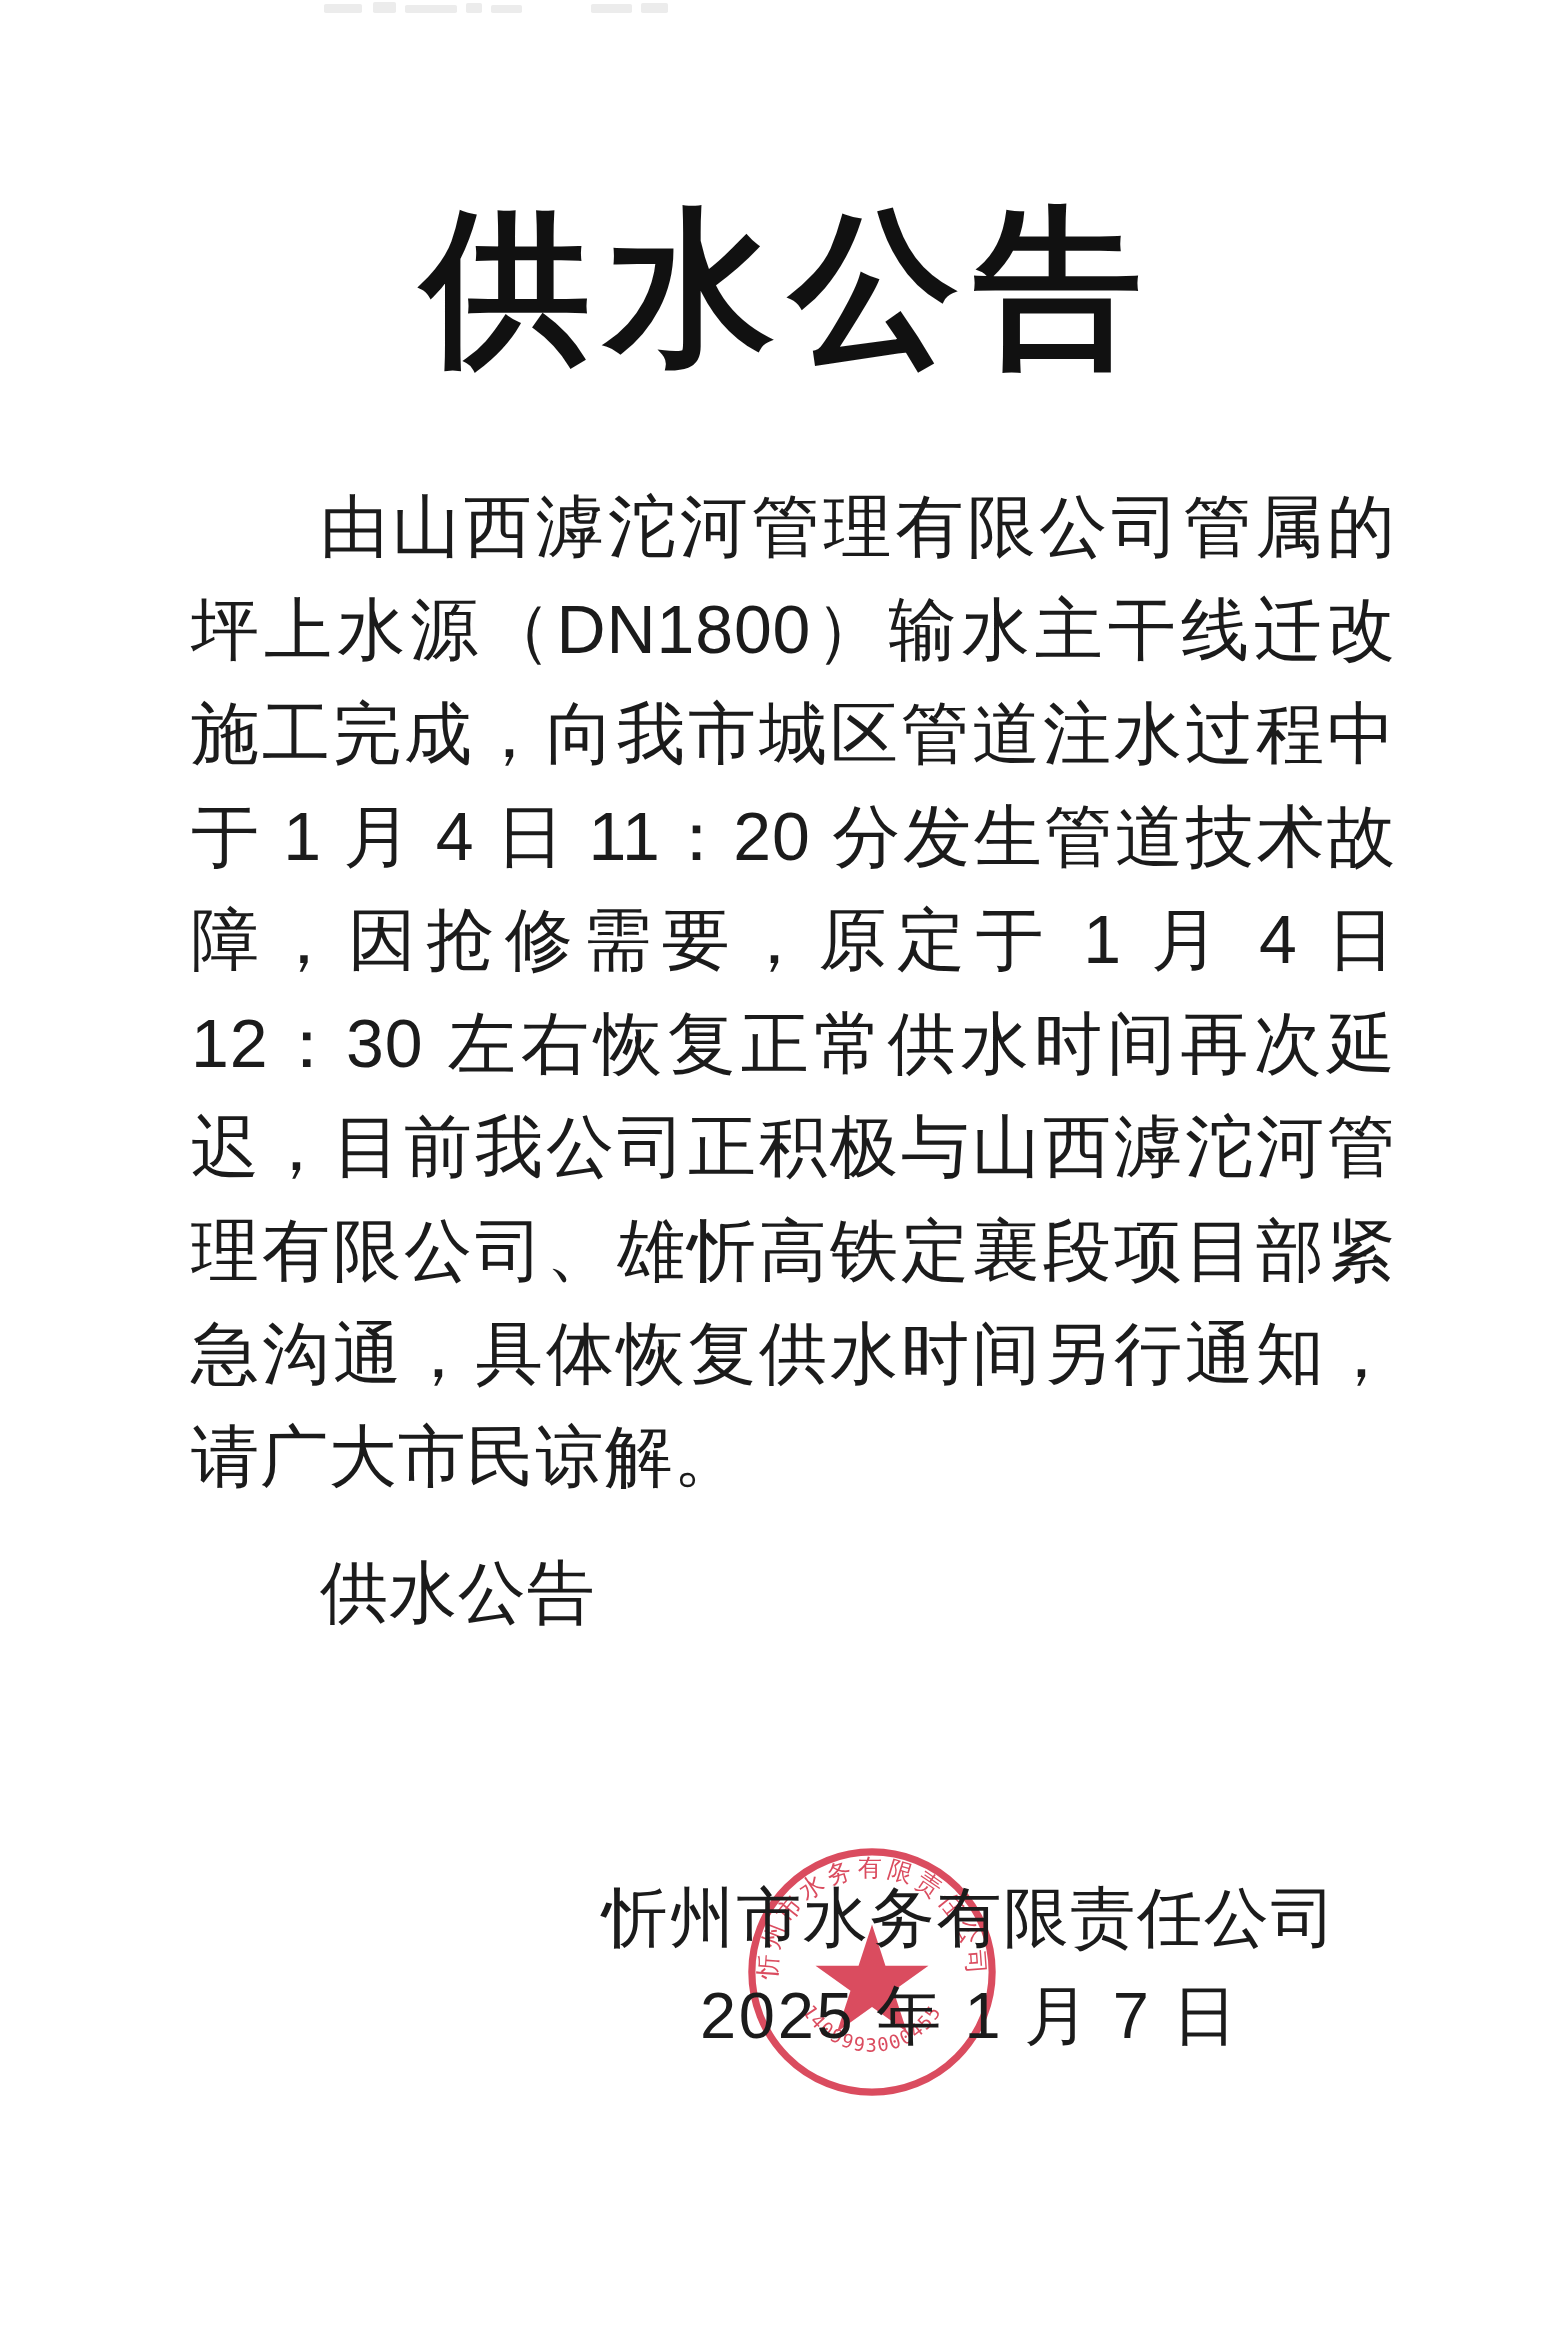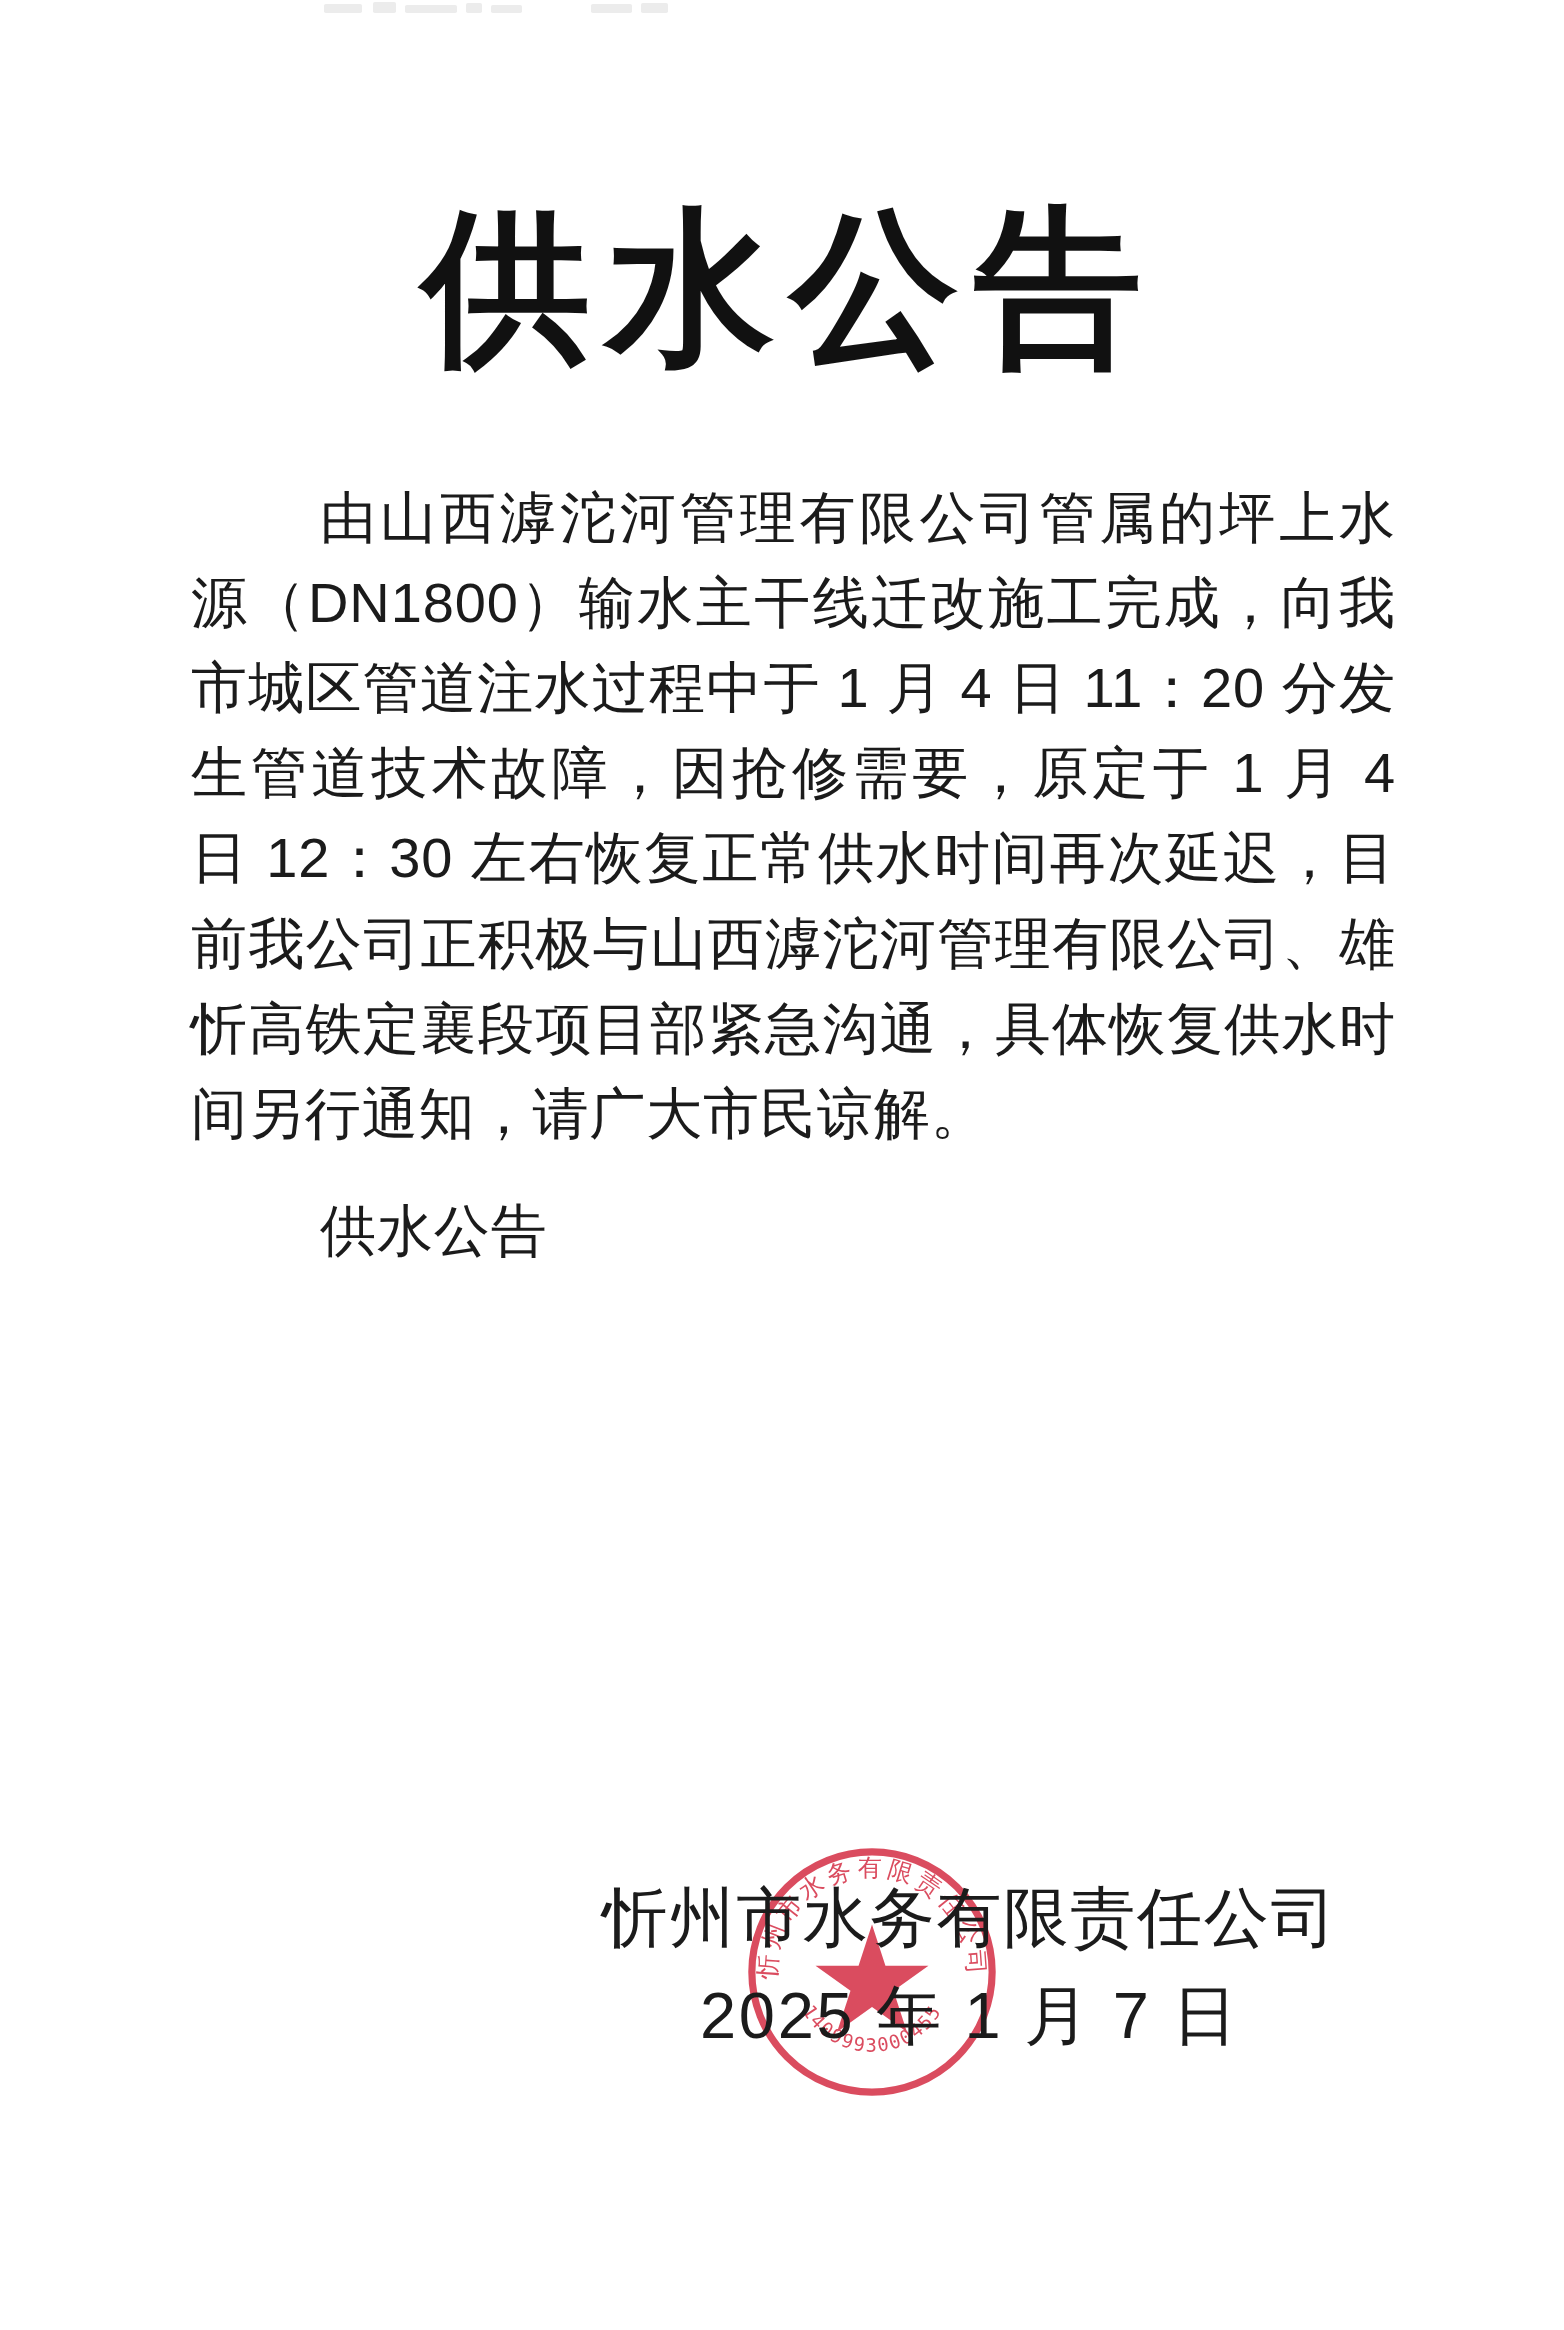--- a/index.html
+++ b/index.html
@@ -64,21 +64,21 @@
     text-indent: 16px;
     font-family: "DejaVu Sans", "Liberation Sans", sans-serif;
     color: #111111;
   }
 
   .body-text {
     position: absolute;
     left: 191px;
     top: 475px;
     width: 1205px;
-    font-size: 56px;
+    font-size: 68px;
     line-height: 1.52;
     letter-spacing: 0.9px;
     color: #1b1b1b;
     text-align: justify;
     text-justify: inter-ideograph;
   }
   .body-text p {
     margin: 0;
   }
   .para-indent {

